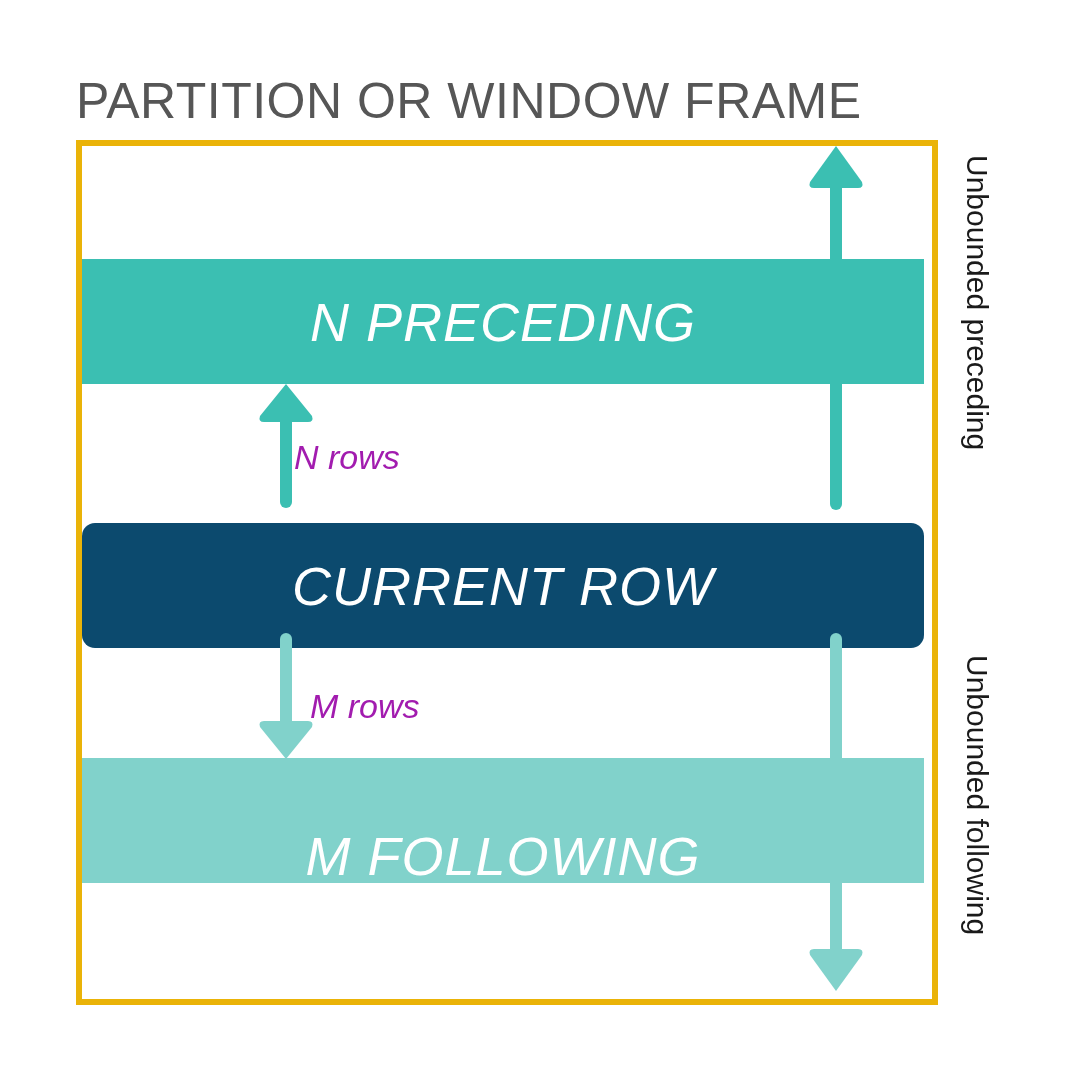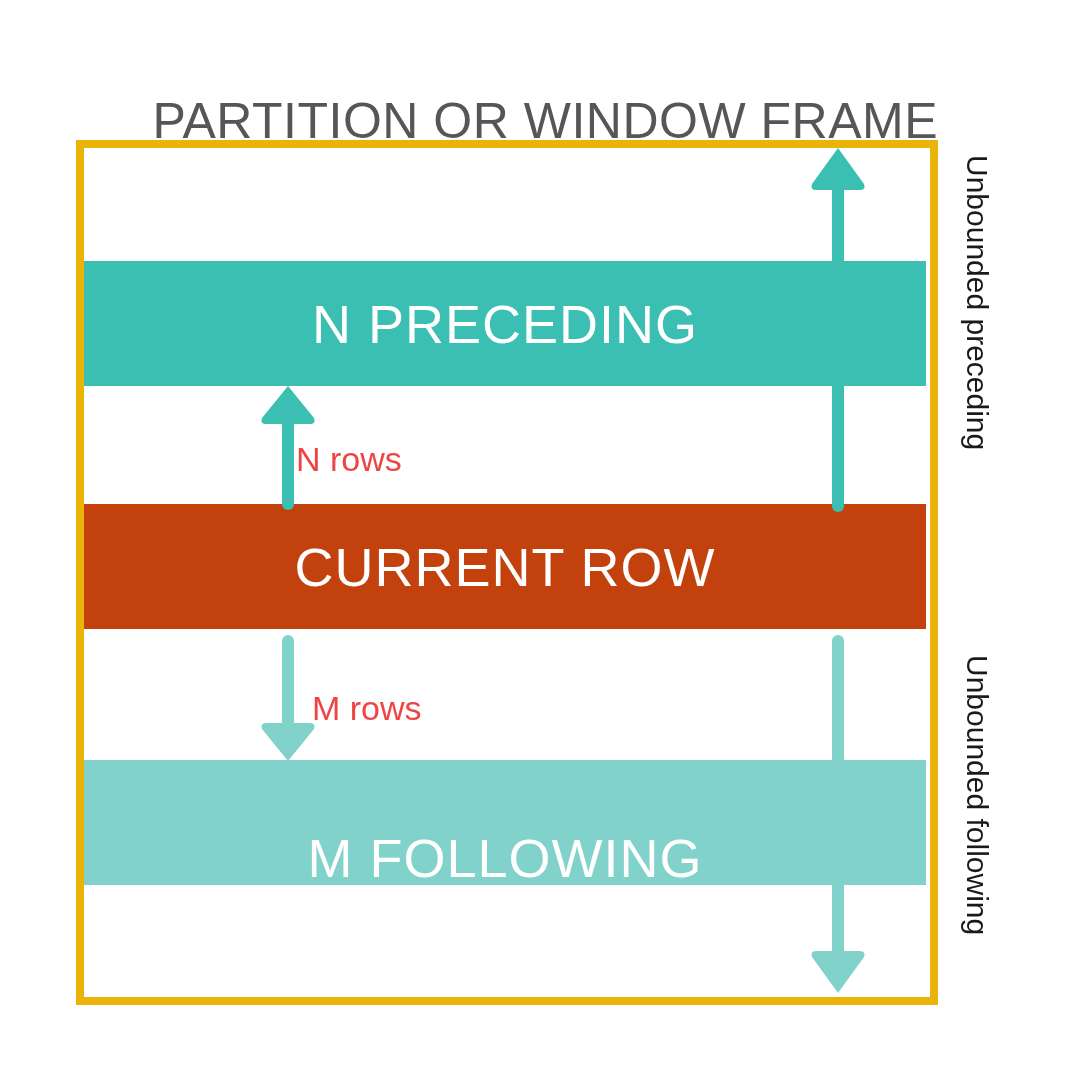--- a/index.html
+++ b/index.html
@@ -20,40 +20,40 @@
     height: 1080px;
     background: #ffffff;
   }
 
   
   #diagram-title {
     position: absolute;
     left: 76px;
     top: 72px;
     width: 862px;
-    text-align: right;
+    text-align: left;
     font-size: 50px;
     line-height: 58px;
     letter-spacing: 0.5px;
     color: #565656;
     font-weight: 400;
     white-space: nowrap;
-    margin-top: 20px;
   }
 
   
   #frame {
     position: absolute;
     left: 76px;
     top: 140px;
     width: 862px;
     height: 865px;
-    border: 8px solid #eab308;
+    border: 6px solid #eab308;
     box-sizing: border-box;
     background: #ffffff;
+    font-style: italic;
   }
 
   
   .band {
     position: absolute;
     left: 0;
     width: 842px;
     height: 125px;
     display: flex;
     align-items: center;
@@ -63,41 +63,41 @@
   .band-label {
     color: #ffffff;
     font-size: 54px;
     line-height: 54px;
     letter-spacing: 1px;
     font-weight: 400;
     white-space: nowrap;
     user-select: none;
   }
   #band-n-preceding { top: 113px; background: #3BBFB2; }
-  #band-current-row { top: 356px; background: #c2410c; }
+  #band-current-row { top: 377px; background: #0c4a6e; border-radius: 13px; }
   #band-m-following { top: 612px; background: #81D2CB; align-items: flex-end; }
 
   
   .arrow {
     position: absolute;
     pointer-events: none;
   }
   .arrow svg { display: block; }
 
   
   #arrow-n-rows  { left: 176px; top: 238px; }
   #arrow-m-rows  { left: 176px; top: 487px; }
   
   #arrow-unbounded-preceding { left: 726px; top: 0px; }
   #arrow-unbounded-following { left: 726px; top: 487px; }
 
   
   .rows-label {
     position: absolute;
-    color: #ef4444;
+    color: #a21caf;
     font-size: 34px;
     line-height: 34px;
     font-weight: 400;
     white-space: nowrap;
     user-select: none;
   }
   #label-n-rows { left: 212px; top: 294px; }
   #label-m-rows { left: 228px; top: 543px; }
 
   

